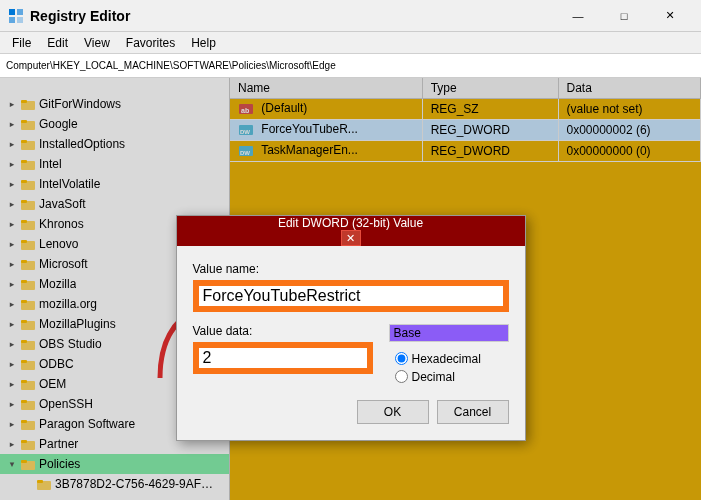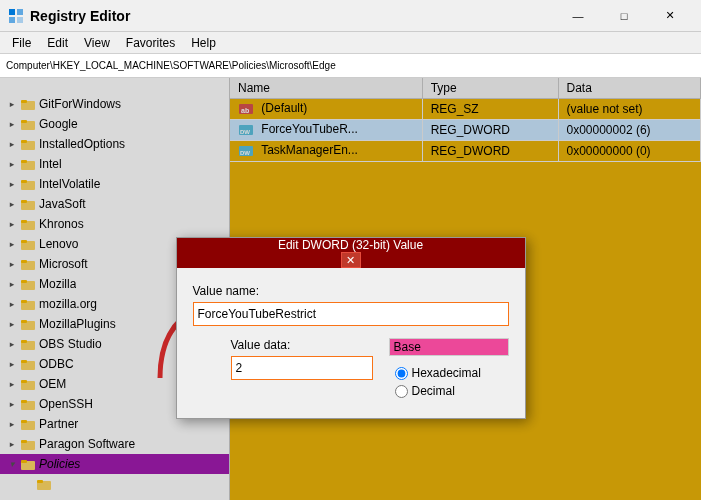--- a/index.html
+++ b/index.html
@@ -90,21 +90,21 @@
     }
 
     .tree-item {
       display: flex;
       align-items: center;
       height: 20px;
       padding-left: 4px;
       cursor: pointer;
       white-space: nowrap;
     }
-    .tree-item.selected { background: #a21caf; font-style: italic; }
+    .tree-item.selected { background: #86efac; }
 
     .tree-arrow {
       width: 16px;
       height: 16px;
       display: flex;
       align-items: center;
       justify-content: center;
       font-size: 9px;
       color: #555;
       flex-shrink: 0;
@@ -220,61 +220,60 @@
       padding: 16px;
     }
 
     .modal-field-label {
       font-size: 12px;
       margin-bottom: 4px;
     }
 
     .modal-input {
       width: 100%;
-      height: 24px;
-      border: 1px solid #f97316;
+      height: 32px;
+      border: 6px solid #f97316;
       padding: 0 4px;
-      font-size: 12px;
+      font-size: 16px;
       background: white;
       margin-bottom: 12px;
     }
 
     .modal-bottom-row {
       display: flex;
       gap: 16px;
       align-items: flex-start;
     }
 
     .modal-data-section {
       flex: 1;
-      margin-left: 38px;
     }
 
     .modal-base-section {
       width: 120px;
     }
 
     .base-title {
       font-size: 12px;
       margin-bottom: 6px;
       padding: 1px 4px;
-      background: #ec4899;
+      background: #8b5cf6;
       border: 1px solid #ccc;
     }
 
     .radio-group {
       display: flex;
       flex-direction: column;
       gap: 4px;
       padding: 4px 6px;
     }
 
     .radio-label {
       display: flex;
-      align-items: flex-end;
+      align-items: flex-start;
       gap: 4px;
       font-size: 12px;
       cursor: pointer;
     }
 
     .modal-buttons {
       display: flex;
       justify-content: flex-end;
       gap: 8px;
       margin-top: 12px;
@@ -523,32 +522,32 @@
     </div>
 
     <div class="tree-item">
       <div class="tree-arrow collapsed"></div>
       <div class="folder-icon">
         <svg class="folder-svg" viewBox="0 0 14 12">
             <rect x="0" y="3" width="14" height="9" rx="1" fill="#ffd966"></rect>
             <rect x="0" y="2" width="6" height="3" rx="1" fill="#ffc000"></rect>
           </svg>
       </div>
+      <span class="tree-label">Paragon Software</span>
+    </div>
+
+    <div class="tree-item">
+      <div class="tree-arrow collapsed"></div>
+      <div class="folder-icon">
+        <svg class="folder-svg" viewBox="0 0 14 12">
+            <rect x="0" y="3" width="14" height="9" rx="1" fill="#ffd966"></rect>
+            <rect x="0" y="2" width="6" height="3" rx="1" fill="#ffc000"></rect>
+          </svg>
+      </div>
       <span class="tree-label">Partner</span>
-    </div>
-
-    <div class="tree-item">
-      <div class="tree-arrow collapsed"></div>
-      <div class="folder-icon">
-        <svg class="folder-svg" viewBox="0 0 14 12">
-            <rect x="0" y="3" width="14" height="9" rx="1" fill="#ffd966"></rect>
-            <rect x="0" y="2" width="6" height="3" rx="1" fill="#ffc000"></rect>
-          </svg>
-      </div>
-      <span class="tree-label">Paragon Software</span>
     </div>
 
     <div class="tree-item selected">
       <div class="tree-arrow expanded"></div>
       <div class="folder-icon">
         <svg class="folder-svg" viewBox="0 0 14 12">
             <rect x="0" y="3" width="14" height="9" rx="1" fill="#ffd966"></rect>
             <rect x="0" y="2" width="6" height="3" rx="1" fill="#ffc000"></rect>
           </svg>
       </div>
@@ -556,20 +555,21 @@
     </div>
 
     <div class="tree-item" style="padding-left:20px;">
       <div class="tree-arrow leaf"></div>
       <div class="folder-icon">
         <svg class="folder-svg" viewBox="0 0 14 12">
             <rect x="0" y="3" width="14" height="9" rx="1" fill="#ffd966"></rect>
             <rect x="0" y="2" width="6" height="3" rx="1" fill="#ffc000"></rect>
           </svg>
       </div>
+      <span class="tree-label">3B7878D2-C756-4629-9AF…</span>
     </div>
 
   </div>
 
   <div class="right-panel">
     <table class="reg-table">
       <thead>
         <tr>
           <th>Name</th>
           <th>Type</th>
@@ -659,18 +659,22 @@
               </label>
               <label class="radio-label">
                 <input type="radio" name="base" style="">
                 <span>Decimal</span>
               </label>
             </div>
           </div>
         </div>
 
         
+        <div class="modal-buttons">
+          <button class="modal-btn primary">OK</button>
+          <button class="modal-btn">Cancel</button>
+        </div>
 
       </div>
     </div>
   </div>
 
 </div>
 
 </body></html>

